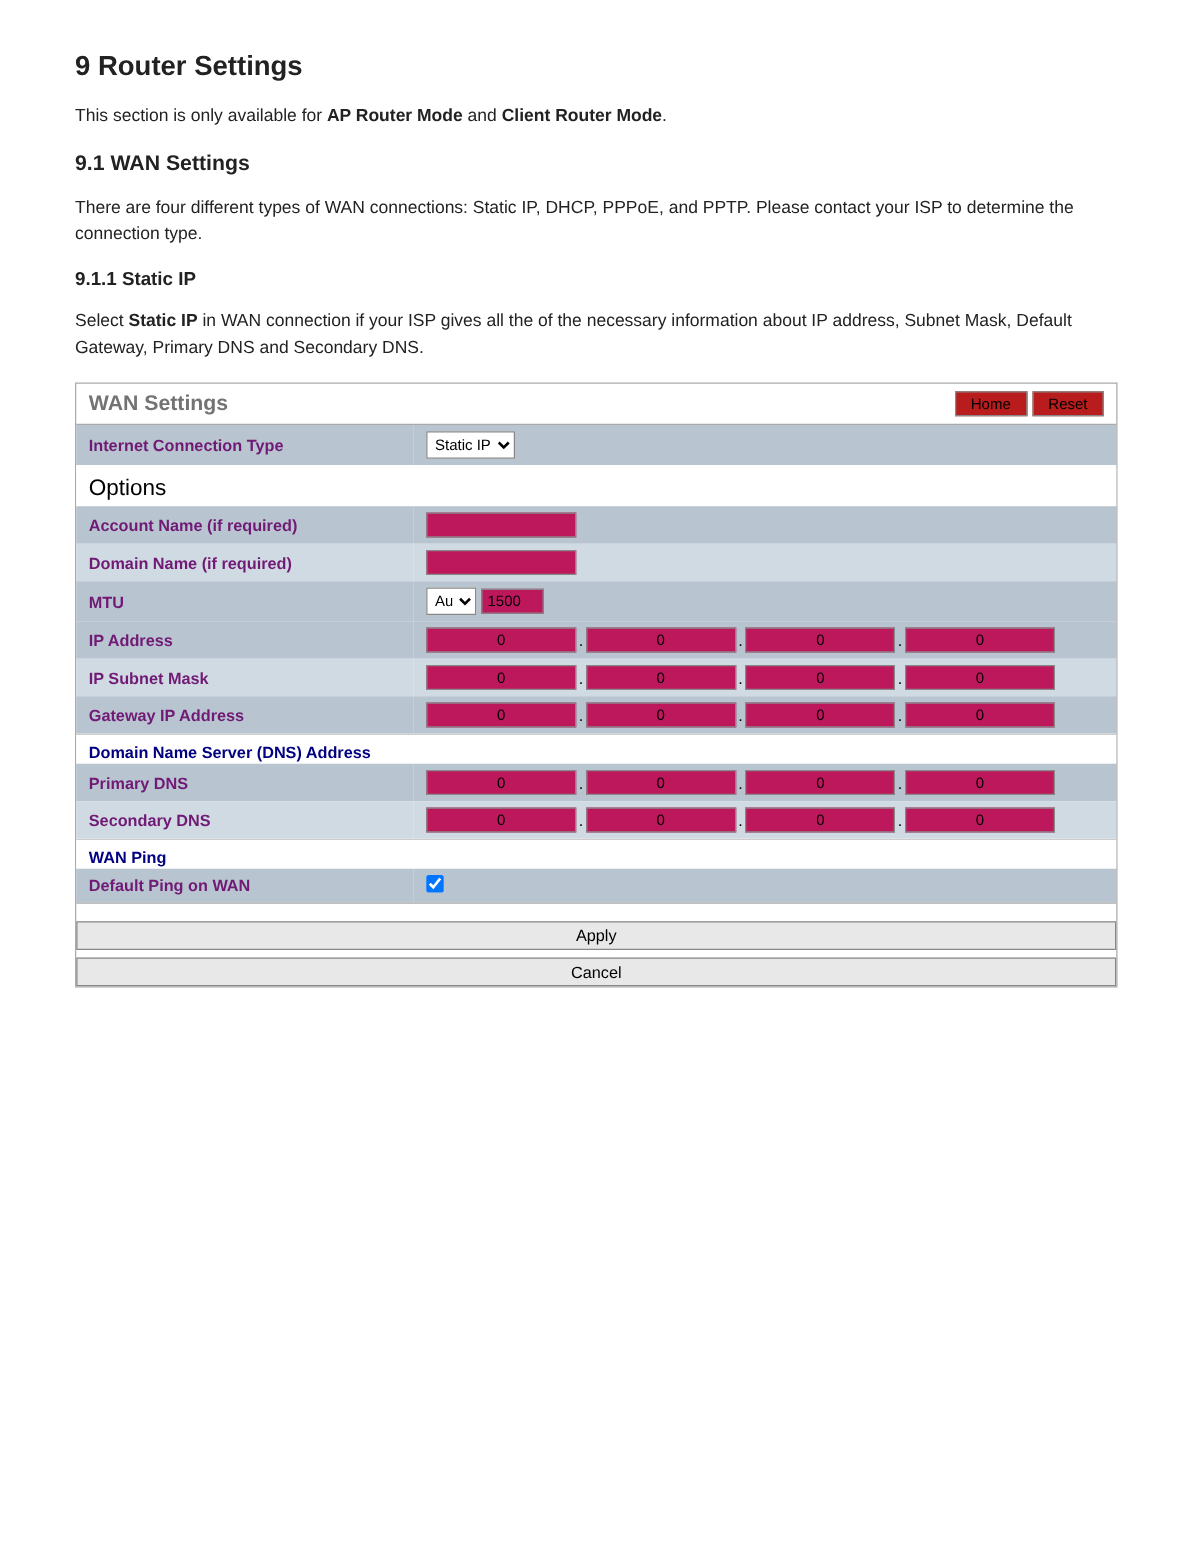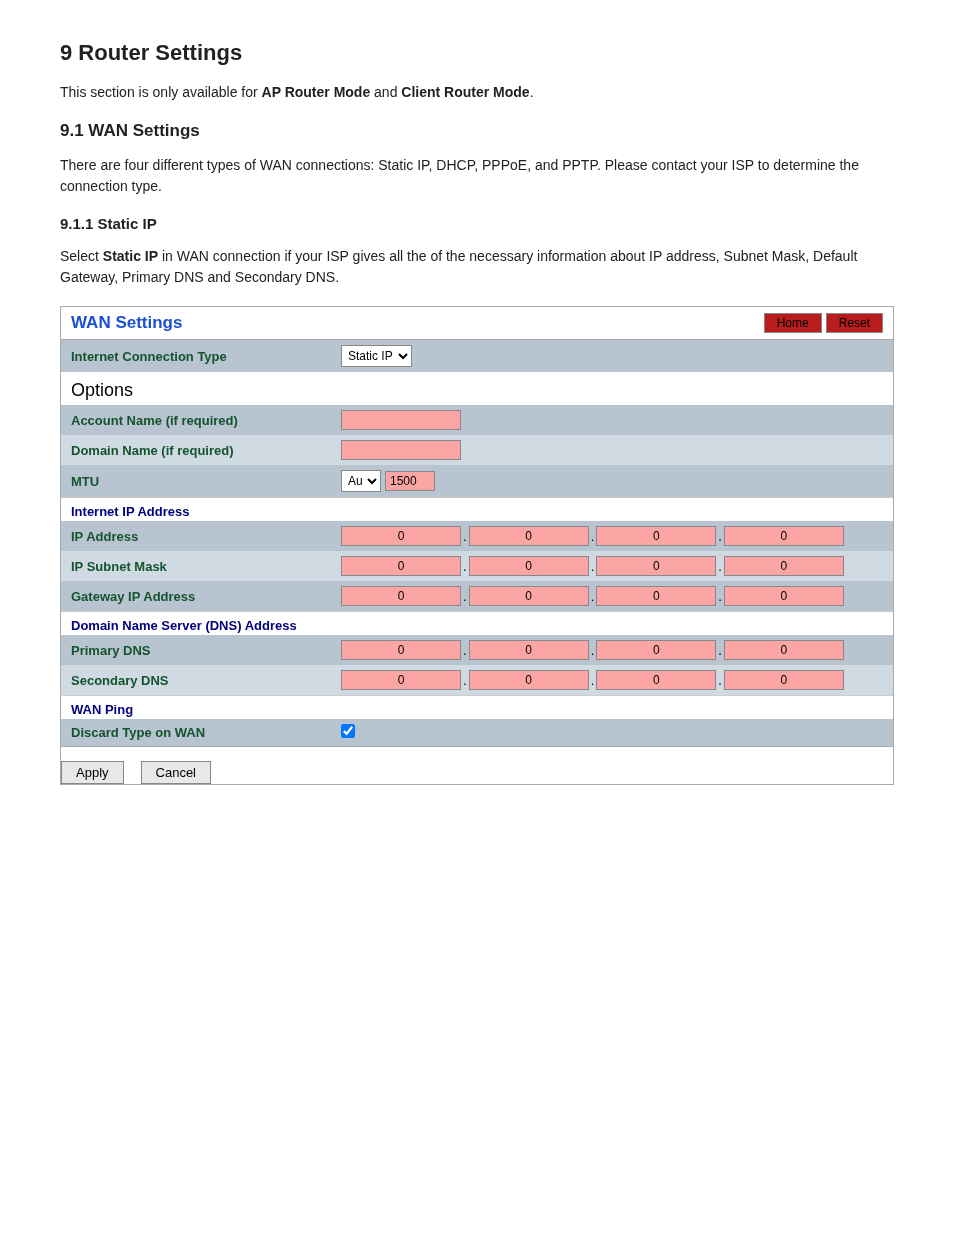--- a/index.html
+++ b/index.html
@@ -38,21 +38,21 @@
     .panel-header {
       display: flex;
       align-items: center;
       justify-content: space-between;
       padding: 6px 10px;
       border-bottom: 1px solid #aaa;
     }
     .panel-header-title {
       font-size: 17px;
       font-weight: bold;
-      color: #1d4ed8;
+      color: #737373;
     }
     .panel-header-buttons {
       display: flex;
       gap: 4px;
     }
     .header-btn {
       background: #b91c1c;
       border: 1px solid #888;
       padding: 2px 12px;
       font-size: 12px;
@@ -69,31 +69,31 @@
       background-color: #d0dae3;
     }
     table.form-table td {
       padding: 5px 10px;
       font-size: 13px;
       border: none;
     }
     table.form-table td.label-cell {
       font-weight: bold;
       width: 270px;
-      color: #14532d;
+      color: #701a75;
     }
     table.form-table td.value-cell {
       color: #000;
     }
     input[type="text"] {
       border: 1px solid #888;
       padding: 2px 4px;
       font-size: 12px;
       width: 120px;
-      background: #fca5a5;
+      background: #be185d;
     }
     select {
       border: 1px solid #888;
       padding: 2px 2px;
       font-size: 12px;
       background: #fff;
     }
     .ip-group {
       display: flex;
       align-items: center;
@@ -137,21 +137,22 @@
       border-top: 1px solid #ccc;
     }
     .divider {
       border: none;
       border-top: 1px solid #aaa;
       margin: 0;
     }
     .bottom-buttons {
       margin-top: 14px;
       display: flex;
-      gap: 17px;
+      gap: 6px;
+      flex-direction: column;
     }
     .bottom-btn {
       border: 1px solid #888;
       background: #e8e8e8;
       padding: 3px 14px;
       font-size: 13px;
       cursor: pointer;
     }
     input[type="checkbox"] {
       width: 14px;
@@ -226,21 +227,20 @@
             <option>Auto</option>
             <option>Manual</option>
           </select>
           <input type="text" value="1500" style="width: 50px;">
         </div>
       </td>
     </tr>
   </tbody>
     </table>
 
-  <div class="sub-section">Internet IP Address</div>
 
   <table class="form-table">
     <tbody>
         <tr>
       <td class="label-cell">IP Address</td>
       <td class="value-cell">
         <div class="ip-group">
           <input type="text" class="ip-octet" value="0" style="">
           <span class="ip-dot">.</span>
           <input type="text" class="ip-octet" value="0" style="">
@@ -315,21 +315,21 @@
       </td>
     </tr>
   </tbody>
     </table>
 
   <div class="sub-section">WAN Ping</div>
 
   <table class="form-table">
     <tbody>
         <tr>
-      <td class="label-cell">Discard Type on WAN</td>
+      <td class="label-cell">Default Ping on WAN</td>
       <td class="value-cell">
         <input type="checkbox" checked="" style="">
       </td>
     </tr>
   </tbody>
     </table>
 
   <hr class="divider">
 
   <div class="bottom-buttons">

